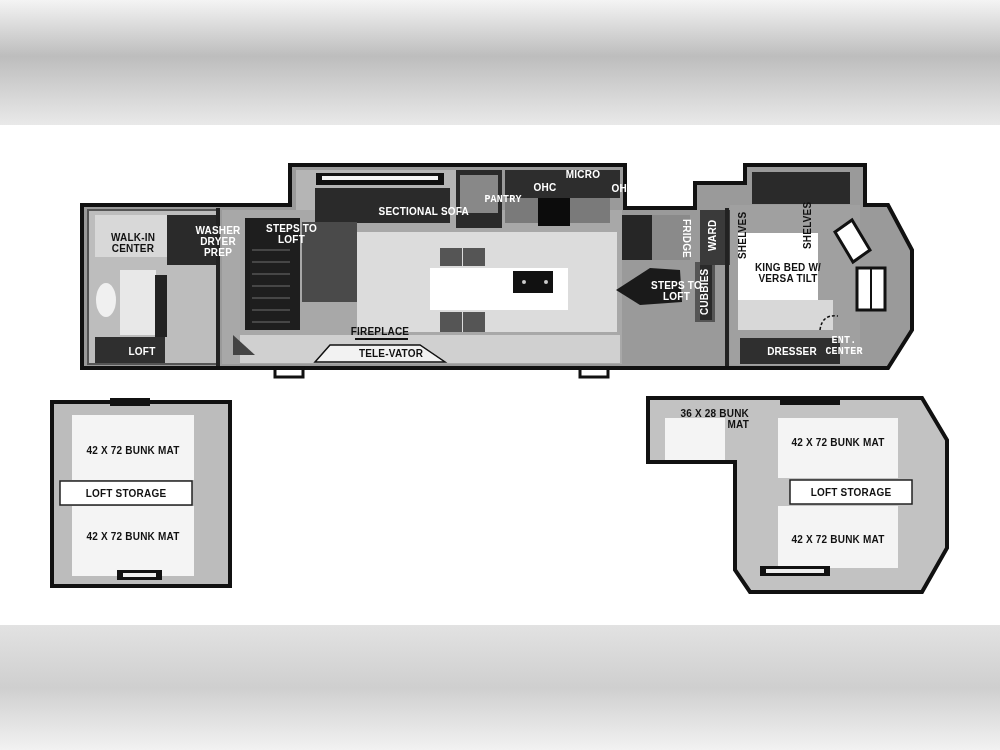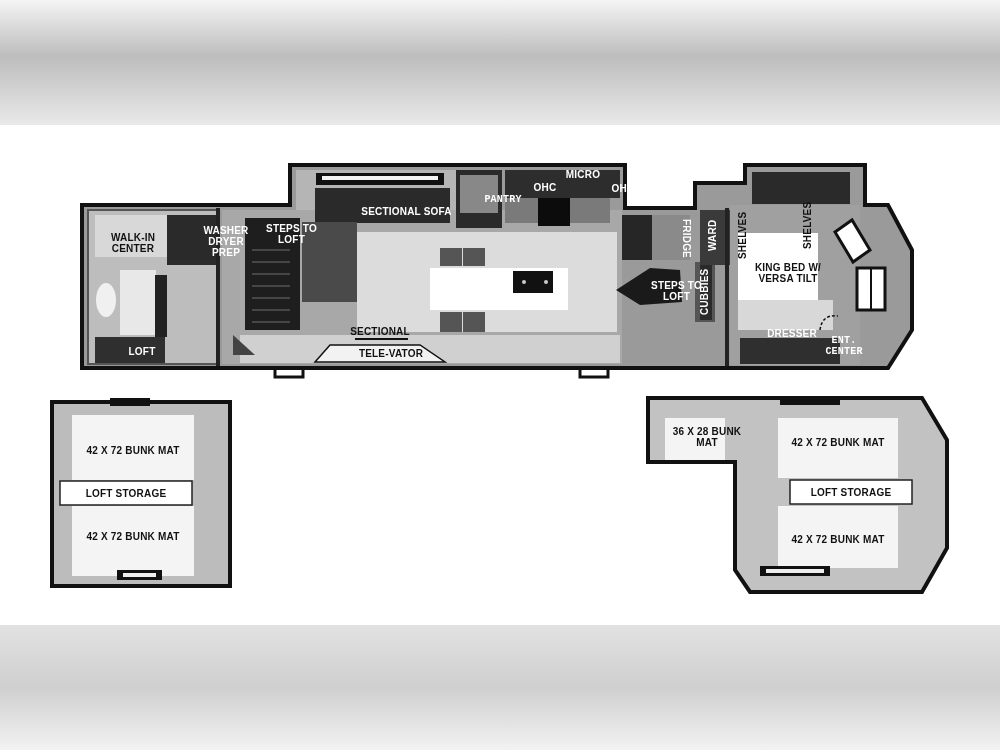--- a/index.html
+++ b/index.html
@@ -108,43 +108,43 @@
   <rect x="665" y="418" width="60" height="42" fill="#f4f4f4"></rect>
   <rect x="778" y="418" width="120" height="60" fill="#f4f4f4"></rect>
   <rect x="790" y="480" width="122" height="24" fill="#fff" stroke="#222" stroke-width="1.5"></rect>
   <rect x="778" y="506" width="120" height="62" fill="#f4f4f4"></rect>
   <rect x="780" y="397" width="60" height="8" fill="#111"></rect>
   <rect x="760" y="566" width="70" height="10" fill="#111"></rect>
   <rect x="766" y="569" width="58" height="4" fill="#eee"></rect>
 </svg>
 
 <div class="lbl k" style="left:98px;top:232px;width:70px;">WALK-IN CENTER</div>
-<div class="lbl w" style="left:176px;top:225px;width:52px;">WASHER DRYER PREP</div>
+<div class="lbl w" style="left:168px;top:225px;width:52px;">WASHER DRYER PREP</div>
 <div class="lbl w" style="left:98px;top:346px;width:40px;">LOFT</div>
 
 <div class="lbl w" style="left:240px;top:223px;width:55px;">STEPS TO LOFT</div>
-<div class="lbl w" style="left:320px;top:206px;width:125px;">SECTIONAL SOFA</div>
-<div class="lbl k" style="left:340px;top:326px;width:80px;">SECTIONAL</div>
+<div class="lbl w" style="left:320px;top:206px;width:125px;text-align:right;">SECTIONAL SOFA</div>
+<div class="lbl k" style="left:340px;top:326px;width:80px;">FIREPLACE</div>
 <div class="lbl k" style="left:346px;top:348px;width:90px;">TELE-VATOR</div>
 
 <div class="lbl w" style="left:452px;top:194px;width:54px;font-family:Liberation Mono, monospace;">PANTRY</div>
 <div class="lbl w" style="left:505px;top:182px;width:32px;">OHC</div>
 <div class="lbl w" style="left:537px;top:169px;width:44px;">MICRO</div>
 <div class="lbl w" style="left:583px;top:183px;width:32px;">OHC</div>
 <div class="lbl w vert2" style="left:657px;top:216px;height:45px;">FRIDGE</div>
 <div class="lbl w" style="left:625px;top:280px;width:55px;">STEPS TO LOFT</div>
 <div class="lbl w vert" style="left:699px;top:266px;height:52px;">CUBBIES</div>
 
 <div class="lbl w vert" style="left:707px;top:215px;height:40px;">WARD</div>
 <div class="lbl k vert" style="left:737px;top:210px;height:50px;">SHELVES</div>
 <div class="lbl k vert" style="left:802px;top:200px;height:50px;">SHELVES</div>
 <div class="lbl k" style="left:738px;top:262px;width:100px;text-align:center;">KING BED W/ VERSA TILT</div>
-<div class="lbl w" style="left:742px;top:328px;width:52px;">DRESSER</div>
+<div class="lbl w" style="left:742px;top:346px;width:52px;">DRESSER</div>
 <div class="lbl w" style="left:795px;top:335px;width:50px;font-family:Liberation Mono, monospace;">ENT. CENTER</div>
 
 <div class="lbl k" style="left:72px;top:445px;width:122px;">42 X 72 BUNK MAT</div>
 <div class="lbl k" style="left:60px;top:488px;width:132px;">LOFT STORAGE</div>
 <div class="lbl k" style="left:72px;top:531px;width:122px;">42 X 72 BUNK MAT</div>
 
-<div class="lbl k" style="left:665px;top:426px;width:84px;">36 X 28 BUNK MAT</div>
+<div class="lbl k" style="left:665px;top:408px;width:84px;text-align:right;">36 X 28 BUNK MAT</div>
 <div class="lbl k" style="left:778px;top:437px;width:120px;">42 X 72 BUNK MAT</div>
 <div class="lbl k" style="left:790px;top:487px;width:122px;">LOFT STORAGE</div>
 <div class="lbl k" style="left:778px;top:534px;width:120px;">42 X 72 BUNK MAT</div>
 
 </body></html>

